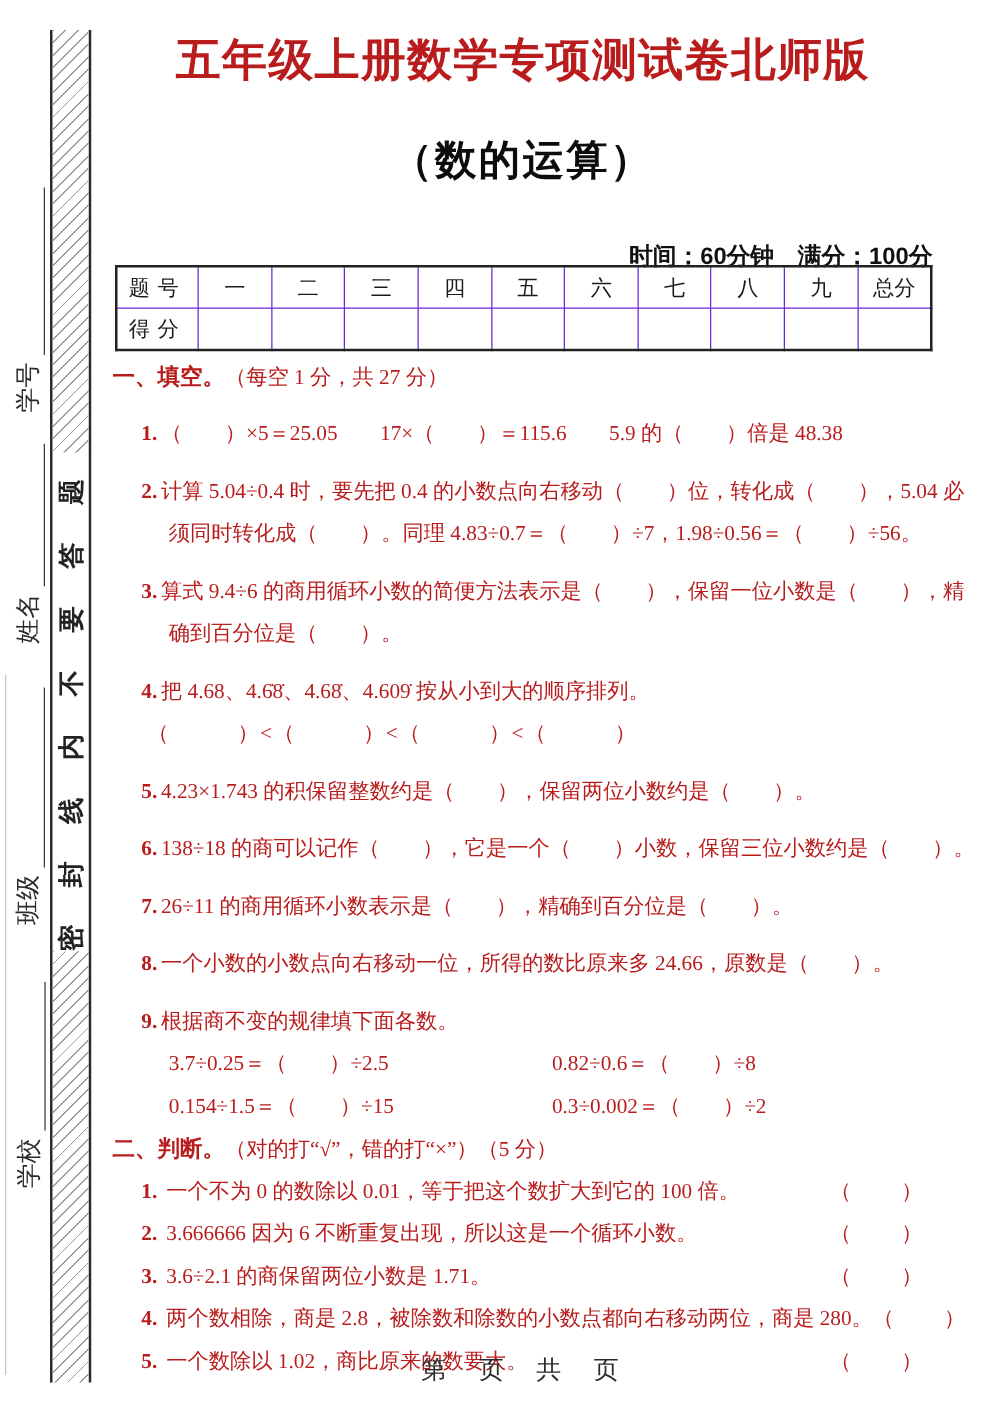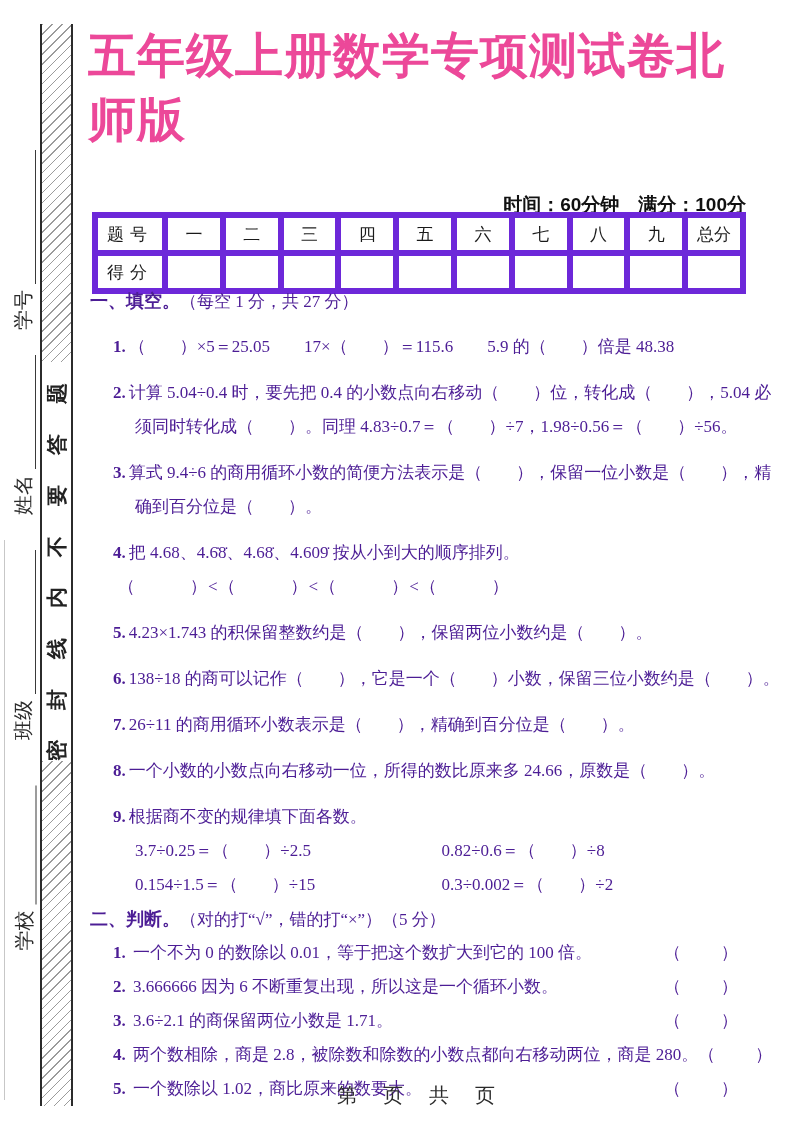--- a/index.html
+++ b/index.html
@@ -19,40 +19,40 @@
              white-space:nowrap;}
   .page-edge-line{position:absolute;left:4px;top:540px;width:1px;height:560px;background:#c7c7c7;}
 
   
   .rot-label{position:absolute;height:28px;transform:rotate(-90deg);
              display:flex;align-items:flex-end;justify-content:center;gap:6px;
              font-size:20px;color:#2a2a2a;white-space:nowrap;line-height:26px;}
   .uline{display:inline-block;height:22px;border-bottom:1.5px solid #3a3a3a;}
 
   
-  .title{position:absolute;left:88px;top:24px;width:660px;
+  .title{position:absolute;left:88px;top:24px;width:660px;text-align:center;
          font-family:"Liberation Sans","DejaVu Sans",sans-serif;
-         font-size:48px;font-weight:700;letter-spacing:1px;color:#ec4899;}
+         font-size:36px;font-weight:700;letter-spacing:1px;color:#b91c1c;}
   .subtitle{position:absolute;left:88px;top:106px;width:660px;text-align:center;
             font-family:"Liberation Sans","DejaVu Sans",sans-serif;
             font-size:33px;font-weight:700;letter-spacing:2px;color:#0c0c0c;}
   .info-line{position:absolute;left:88px;top:180px;width:658px;text-align:right;
              font-family:"Liberation Sans","DejaVu Sans",sans-serif;
              font-size:19px;font-weight:700;color:#111;margin-top:12px;}
 
   
   .score-table{position:absolute;left:92px;top:212px;border-collapse:collapse;
                table-layout:fixed;width:654px;}
-  .score-table td{border:6px solid #6d28d9;height:32px;text-align:center;
+  .score-table td{border:1px solid #6d28d9;height:32px;text-align:center;
                   font-size:17px;color:#1a1a1a;padding:0;}
   .score-table{border:2px solid #222;}
   .score-table td.lab{letter-spacing:6px;width:64px;}
 
   
-  .content{position:absolute;left:90px;top:284px;width:658px;font-size:17px;color:#4c1d95;}
+  .content{position:absolute;left:90px;top:284px;width:658px;font-size:17px;color:#b91c1c;}
   .line{height:34px;line-height:34px;white-space:nowrap;}
   .sec{font-weight:400;}
   .sec-bold{font-weight:700;font-size:18px;}
   .qnum{font-weight:700;padding-right:3px;}
   .q{padding-left:23px;margin-top:12px;}
   .cont{padding-left:45px;}
   .ans{padding-left:28px;letter-spacing:1px;}
   .pair{padding-left:45px;display:flex;}
   .pcol{display:inline-block;width:322px;}
   .jline{display:flex;justify-content:space-between;padding-left:23px;padding-right:8px;text-align:right;}
@@ -87,20 +87,21 @@
     </div>
 
   <div class="seal-band">
     <div class="hatch hatch-top"></div>
     <div class="hatch hatch-bottom"></div>
   </div>
   <div class="seal-text">密封线内不要答题</div>
   <div class="page-edge-line"></div>
 
   <div class="title">五年级上册数学专项测试卷北师版</div>
+  <div class="subtitle">（数的运算）</div>
   <div class="info-line">时间：60分钟　满分：100分</div>
 
   <table class="score-table">
     <tbody>
         <tr>
       <td class="lab">题号</td>
     <td>一</td>
           <td>二</td>
           <td>三</td>
           <td>四</td>

